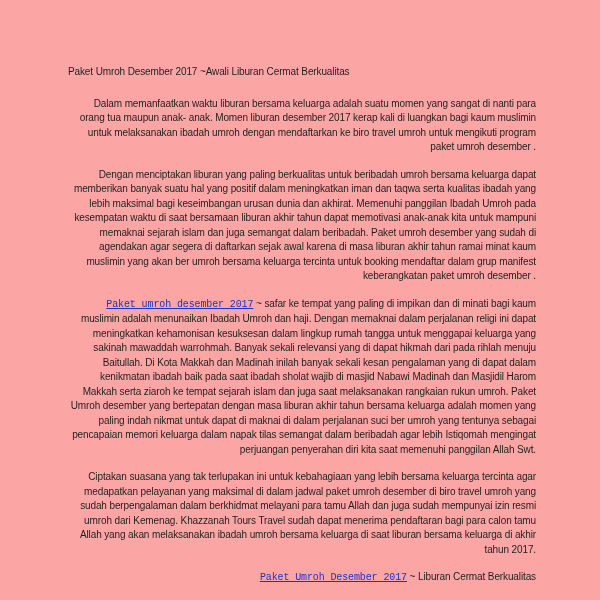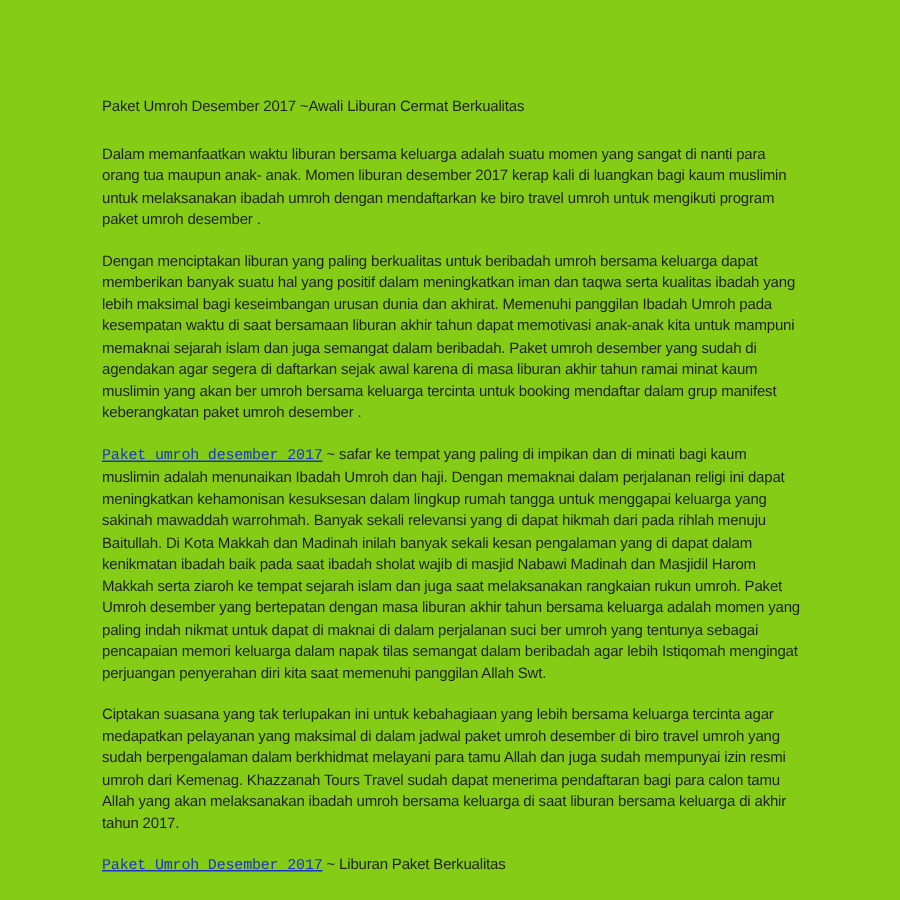--- a/index.html
+++ b/index.html
@@ -10,35 +10,36 @@
   body {
     width: 600px;
     height: 600px;
     overflow: hidden;
   }
   .page {
     box-sizing: border-box;
     width: 600px;
     height: 600px;
     padding: 65px 64px 0 68px;
-    background: #84cc16;
+    background: #fca5a5;
     font-family: "Liberation Sans", sans-serif;
     font-size: 10px;
     line-height: 14.5px;
     letter-spacing: -0.12px;
     color: #1f1f1f;
     text-align: left;
   }
   .doc-title {
     margin: 0 0 17px 0;
     font-weight: normal;
     font-size: 10px;
   }
   .para {
     margin: 0 0 13px 0;
+    text-align: right;
   }
   .doc-link {
     color: #1b35c8;
     text-decoration: underline;
     cursor: pointer;
     font-family: Liberation Mono, monospace;
   }
   .footer-line {
     margin-bottom: 0;
   }
@@ -51,15 +52,15 @@
   <p class="doc-title">Paket Umroh Desember 2017 ~Awali Liburan Cermat Berkualitas</p>
 
   <p class="para">Dalam memanfaatkan waktu liburan bersama keluarga adalah suatu momen yang sangat di nanti para orang tua maupun anak- anak. Momen liburan desember 2017 kerap kali di luangkan bagi kaum muslimin untuk melaksanakan ibadah umroh dengan mendaftarkan ke biro travel umroh untuk mengikuti program paket umroh desember .</p>
 
   <p class="para">Dengan menciptakan liburan yang paling berkualitas untuk beribadah umroh bersama keluarga dapat memberikan banyak suatu hal yang positif dalam meningkatkan iman dan taqwa serta kualitas ibadah yang lebih maksimal bagi keseimbangan urusan dunia dan akhirat. Memenuhi panggilan Ibadah Umroh pada kesempatan waktu di saat bersamaan liburan akhir tahun dapat memotivasi anak-anak kita untuk mampuni  memaknai sejarah islam dan juga semangat dalam beribadah. Paket umroh desember  yang sudah di agendakan agar segera di daftarkan sejak awal karena di masa liburan akhir tahun ramai minat kaum muslimin yang akan ber umroh bersama keluarga tercinta untuk booking mendaftar dalam grup manifest keberangkatan paket umroh desember .</p>
 
   <p class="para"><a href="#" class="doc-link">Paket umroh desember 2017</a><span> ~  safar ke tempat yang paling di impikan dan di minati bagi kaum muslimin adalah menunaikan Ibadah Umroh dan haji. Dengan memaknai dalam perjalanan religi ini dapat meningkatkan kehamonisan kesuksesan dalam lingkup rumah tangga untuk menggapai keluarga yang sakinah mawaddah warrohmah. Banyak sekali relevansi  yang di dapat hikmah dari pada rihlah menuju Baitullah. Di Kota Makkah dan Madinah inilah banyak sekali kesan pengalaman yang di dapat dalam kenikmatan ibadah baik pada saat ibadah sholat wajib di masjid  Nabawi Madinah dan Masjidil Harom Makkah serta ziaroh ke tempat sejarah islam dan juga saat melaksanakan rangkaian rukun umroh. Paket Umroh desember  yang bertepatan dengan masa liburan akhir tahun bersama keluarga adalah momen yang paling indah nikmat untuk dapat di maknai di dalam perjalanan suci ber umroh yang tentunya sebagai pencapaian memori keluarga dalam napak tilas semangat dalam beribadah agar lebih Istiqomah mengingat perjuangan penyerahan diri kita saat memenuhi panggilan Allah Swt.</span></p>
 
   <p class="para">Ciptakan suasana yang tak terlupakan ini untuk kebahagiaan yang lebih bersama keluarga tercinta agar medapatkan pelayanan yang maksimal di dalam jadwal  paket umroh desember  di biro travel umroh yang sudah berpengalaman dalam berkhidmat melayani para tamu Allah dan juga sudah mempunyai izin resmi umroh dari Kemenag. Khazzanah Tours Travel  sudah dapat menerima pendaftaran bagi para calon tamu Allah yang akan melaksanakan ibadah umroh bersama keluarga di saat liburan bersama keluarga di akhir tahun 2017.</p>
 
-  <p class="para footer-line"><a href="#" class="doc-link">Paket Umroh Desember 2017</a><span> ~ Liburan Paket Berkualitas</span></p>
+  <p class="para footer-line"><a href="#" class="doc-link">Paket Umroh Desember 2017</a><span> ~ Liburan Cermat Berkualitas</span></p>
 
 </div>
 
 </body></html>

